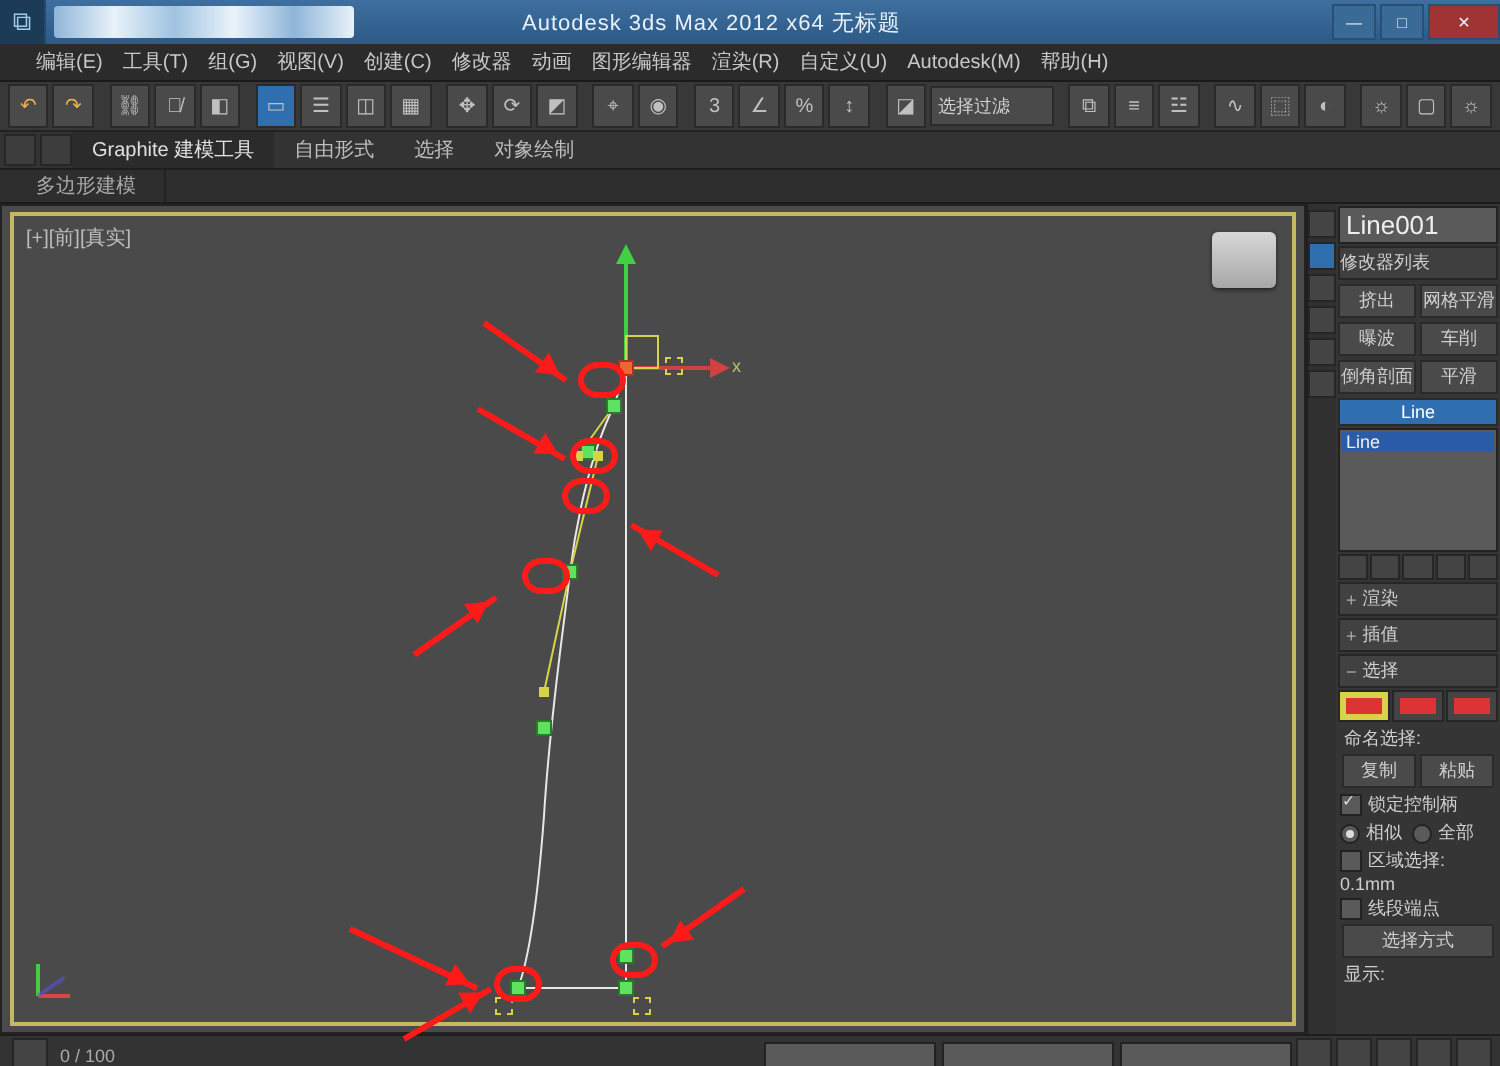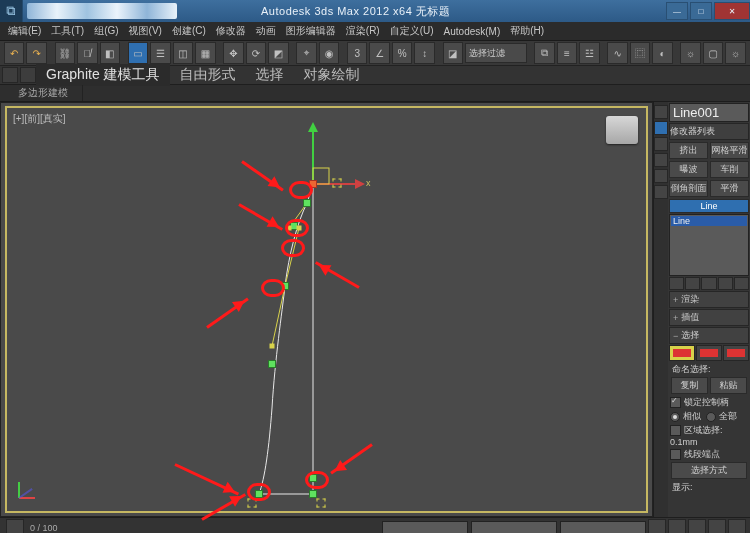--- a/index.html
+++ b/index.html
@@ -6,33 +6,33 @@
 
 #titlebar{height:22px;background:linear-gradient(#3e6f9e,#2d5a87);display:flex;align-items:center;color:#e8f0f8}
 #appicon{width:22px;height:22px;background:#1c3b57;display:flex;align-items:center;justify-content:center;color:#9dc9e8;font-size:13px;border-right:1px solid #234a6e}
 #tb-mid{flex:1;display:flex;align-items:center}
 #tb-clouds{width:150px;height:16px;margin-left:4px;background:linear-gradient(90deg,#8fb5d8 0,#e8f2fa 20%,#9fc3e0 40%,#eaf3fb 60%,#8fb5d8 80%,#e8f2fa 100%);border-radius:2px}
 #tb-title{margin-left:84px;font-size:11px;letter-spacing:.5px}
 #tb-search{width:120px;height:15px;background:#fff;color:#888;font-size:9px;padding:0 4px;margin-right:6px;display:flex;align-items:center}
 .tb-btn{width:20px;height:16px;background:#3a6a96;margin-left:2px;border:1px solid #294f73;display:flex;align-items:center;justify-content:center;font-size:8px}
 .tb-cl{width:34px;background:#a03434}
 
-#menubar{height:18px;background:#2b2b2b;border-bottom:1px solid #1a1a1a;display:flex;align-items:center;padding-left:8px}
+#menubar{height:18px;background:#2b2b2b;border-bottom:1px solid #1a1a1a;display:flex;align-items:center;padding-left:18px}
 .menu{margin-right:10px;font-size:10px;color:#c8c8c8}
 
 #toolbar{height:24px;background:#383838;border-bottom:1px solid #222;display:flex;align-items:center;padding:0 4px;gap:2px}
 .tbtn{width:20px;height:20px;background:#4a4a4a;border:1px solid #2a2a2a;display:flex;align-items:center;justify-content:center;font-size:10px;color:#c0c0c0}
 .tbtn.curve{color:#e8b050}
 .tbtn.sel{background:#2f6fb0}
 .tsep{width:4px}
 .tcombo{height:18px;width:58px;background:#4a4a4a;border:1px solid #2a2a2a;font-size:9px;padding:0 3px;display:flex;align-items:center}
 
 #ribbon{height:18px;background:#333;border-bottom:1px solid #1e1e1e;display:flex;align-items:center}
 .rbtn{width:14px;height:14px;background:#3d3d3d;border:1px solid #262626;margin-left:2px}
-.rtab{padding:2px 10px;font-size:14px;color:#bdbdbd}
+.rtab{padding:2px 10px;font-size:10px;color:#bdbdbd}
 .rtab.act{background:#2b2b2b;color:#e0e0e0}
 
 #ribbon2{height:16px;background:#2e2e2e;border-bottom:1px solid #1c1c1c;display:flex;align-items:center;padding-left:4px}
 .r2{padding:1px 14px;font-size:10px;color:#a8a8a8;border-right:1px solid #222}
 
 #workrow{display:flex;height:415px}
 #viewport{flex:1;position:relative;background:#4a4a4a;border:1px solid #222}
 #vp-inner{position:absolute;left:4px;top:3px;right:4px;bottom:3px;border:2px solid #c6b862;background:#4a4a4a}
 #vp-label{position:absolute;left:6px;top:4px;font-size:10px;color:#bcbcbc}
 #vp-cube{position:absolute;right:8px;top:8px;width:32px;height:28px;background:linear-gradient(#d7d7d7,#a7a7a7);border-radius:3px;box-shadow:0 1px 2px #222}

